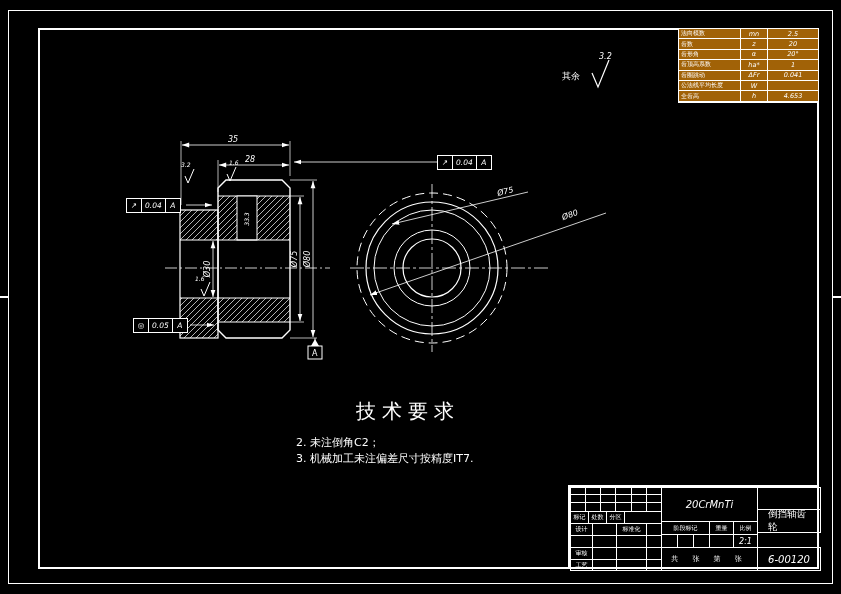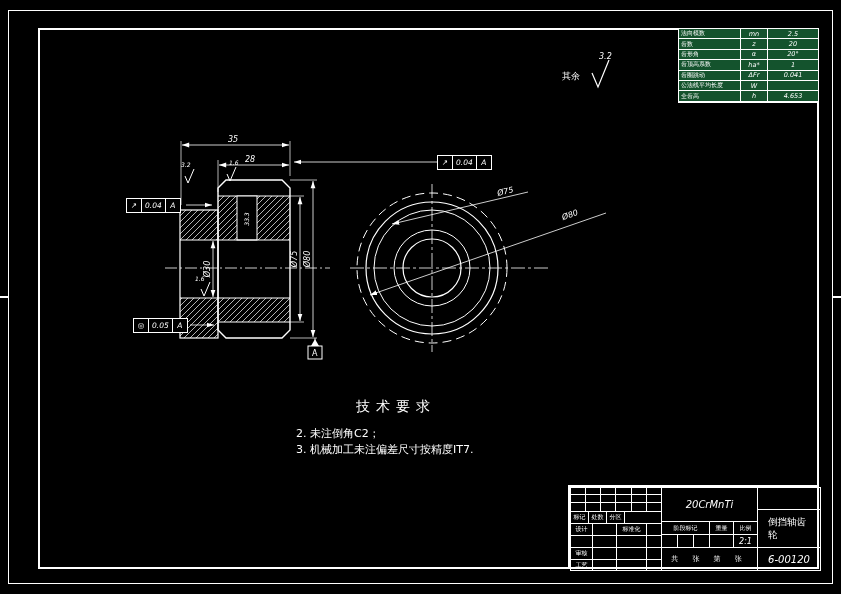--- a/index.html
+++ b/index.html
@@ -3,36 +3,36 @@
 <meta charset="utf-8">
 <style>
   html,body{margin:0;padding:0;background:#000;}
   .page{position:relative;width:841px;height:594px;background:#000;overflow:hidden;
         font-family:"DejaVu Sans",sans-serif;color:#fff;}
   .abs{position:absolute;box-sizing:border-box;}
   .frame{border:1px solid #fff;}
   .frame2{border:2px solid #fff;}
   
   .gtable{display:grid;grid-template-columns:62px 27px 50px;grid-auto-rows:10.4px;
-          border:1px solid #fff;background:#14532d;}
+          border:1px solid #fff;background:#a16207;}
   .gtable .c{border-right:1px solid #fff;border-bottom:1px solid #fff;
              display:flex;align-items:center;padding:0 2px;font-size:6px;
              white-space:nowrap;overflow:hidden;}
   .gtable .c.last{border-right:none;}
   .gtable .sym,.gtable .val{font-style:italic;justify-content:center;font-size:6.5px;}
   
   .fcf{display:flex;background:#000;font-size:7.5px;font-style:italic;}
   .fcf span{border:1px solid #fff;border-left:none;padding:1px 3px;display:flex;
             align-items:center;justify-content:center;min-width:8px;height:11px;}
   .fcf span:first-child{border-left:1px solid #fff;}
   
   .tb-cell{position:absolute;box-sizing:border-box;border:1px solid #fff;
            display:flex;align-items:center;justify-content:center;font-size:6px;
            white-space:nowrap;overflow:hidden;}
-  .tech-title{font-size:14px;letter-spacing:6px;}
+  .tech-title{font-size:20px;letter-spacing:6px;}
   .tech-item{font-size:11px;line-height:15.5px;white-space:nowrap;}
   svg text{fill:#fff;font-family:"DejaVu Sans",sans-serif;}
   .dimtxt{font-size:8px;font-style:italic;}
   .smalltxt{font-size:6px;font-style:italic;}
 </style>
 </head>
 <body>
 
 <div class="page">
 
@@ -234,18 +234,18 @@
     <div class="tb-cell" style="left:139px;top:34px;width:25px;height:14px;">重量</div>
     <div class="tb-cell" style="left:163px;top:34px;width:25px;height:14px;">比例</div>
     <div class="tb-cell" style="left:91px;top:47px;width:17px;height:14px;"></div>
     <div class="tb-cell" style="left:107px;top:47px;width:17px;height:14px;"></div>
     <div class="tb-cell" style="left:123px;top:47px;width:17px;height:14px;"></div>
     <div class="tb-cell" style="left:139px;top:47px;width:25px;height:14px;"></div>
     <div class="tb-cell" style="left:163px;top:47px;width:25px;height:14px;font-size:8px;font-style:italic;">2:1</div>
     <div class="tb-cell" style="left:91px;top:60px;width:97px;height:24px;font-size:7px;letter-spacing:6px;">共 张 第 张</div>
 
     <div class="tb-cell" style="left:187px;top:0;width:64px;height:23px;"></div>
-    <div class="tb-cell" style="left:187px;top:22px;width:64px;height:39px;font-size:9.5px;white-space:normal;
+    <div class="tb-cell" style="left:187px;top:22px;width:64px;height:24px;font-size:9.5px;white-space:normal;
                 line-height:1.35;padding:0 10px;text-align:left;">倒挡轴齿轮</div>
     <div class="tb-cell" style="left:187px;top:60px;width:64px;height:24px;font-size:10px;font-style:italic;">6-00120</div>
   </div>
 
 </div>
 
 </body></html>

